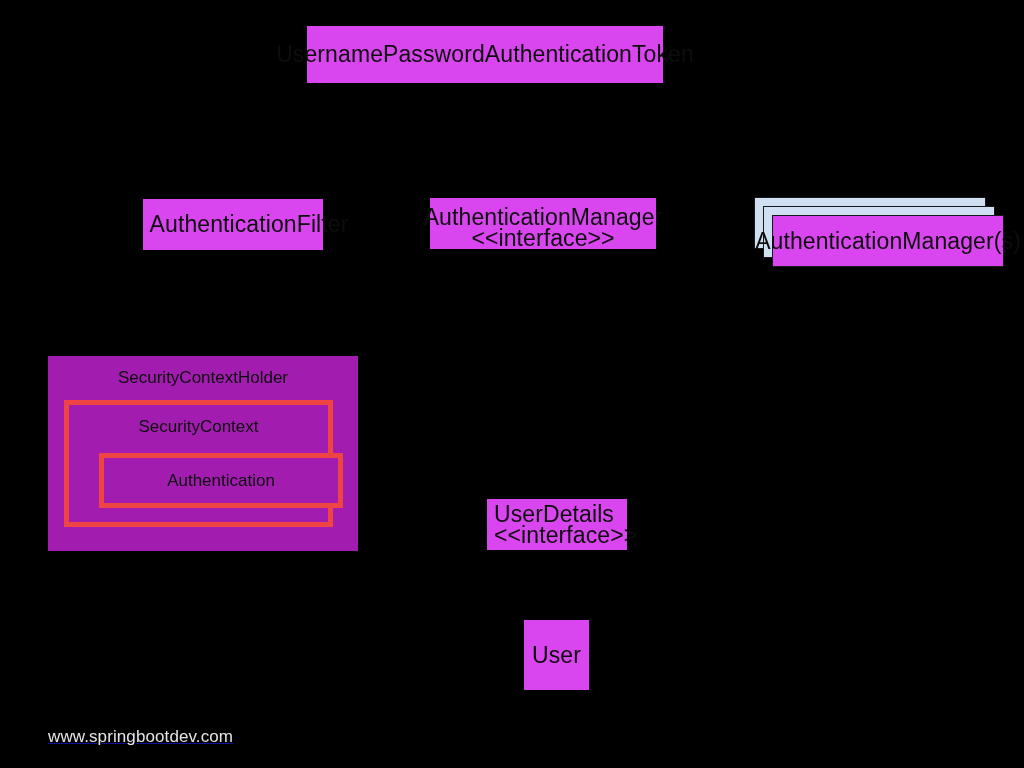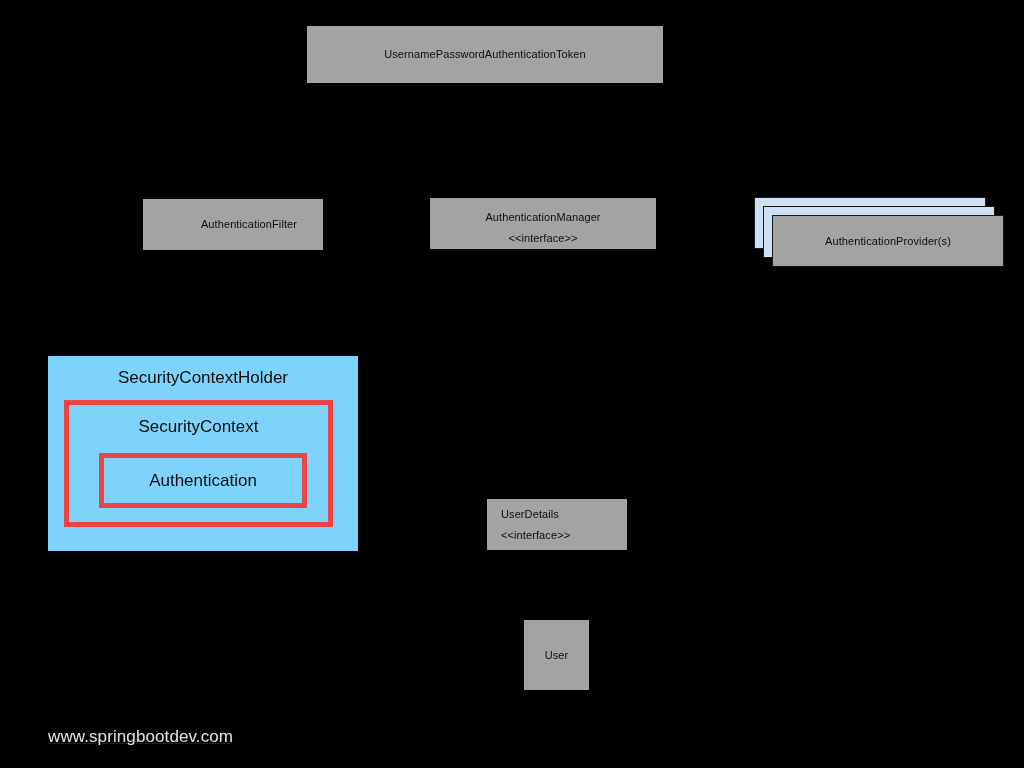--- a/index.html
+++ b/index.html
@@ -20,44 +20,44 @@
     left: 0;
     top: 0;
     width: 1024px;
     height: 768px;
     background: #000000;
   }
 
   .node {
     position: absolute;
     box-sizing: border-box;
-    background: #a3a3a3;
+    background: #d946ef;
     color: #0d0d0d;
-    font-size: 11px;
+    font-size: 23px;
     line-height: 21px;
     display: flex;
     align-items: center;
     justify-content: center;
     text-align: center;
     white-space: pre-line;
     letter-spacing: 0.1px;
   }
 
   .node.bordered {
     border: 1px solid #16181c;
   }
 
   .node.plain {
     border: none;
   }
 
   .node.align-left {
     justify-content: flex-start;
     text-align: left;
-    padding-left: 14px;
+    padding-left: 7px;
   }
 
   .node-label {
     display: block;
     white-space: pre-line;
   }
 
   
   .stack-group {
     position: absolute;
@@ -66,21 +66,21 @@
     position: absolute;
     box-sizing: border-box;
     background: #d0e0f3;
     border: 1px solid #16181c;
   }
 
   
   .container-box {
     position: absolute;
     box-sizing: border-box;
-    background: #7dd3fc;
+    background: #a21caf;
   }
   .container-box.outer {
     border: none;
   }
   .container-box.inner {
     border: 5px solid #ef4444;
   }
   .container-title {
     position: absolute;
     left: 0;
@@ -117,42 +117,42 @@
 
   <div class="node plain" style="left:430px; top:198px; width:226px; height:51px;align-items:flex-end;">
     <span class="node-label">AuthenticationManager
 &lt;&lt;interface&gt;&gt;</span>
   </div>
 
   <div class="stack-group" style="left:754px; top:197px; width:250px; height:70px;">
     <div class="stack-layer" style="left:0px; top:0px; width:232px; height:52px;"></div>
     <div class="stack-layer" style="left:9px; top:9px; width:232px; height:52px;"></div>
     <div class="node bordered" style="left:18px; top:18px; width:232px; height:52px;">
-      <span class="node-label">AuthenticationProvider(s)</span>
+      <span class="node-label">AuthenticationManager(s)</span>
     </div>
   </div>
 
 
 
   <div class="node plain align-left" style="left:487px; top:499px; width:140px; height:51px;">
     <span class="node-label">UserDetails
 &lt;&lt;interface&gt;&gt;</span>
   </div>
 
   <div class="node plain" style="left:524px; top:620px; width:65px; height:70px;">
     <span class="node-label">User</span>
   </div>
 
   <div class="container-box outer" style="left:48px; top:356px; width:310px; height:195px;">
     <div class="container-title" style="top:11px;">SecurityContextHolder</div>
 
     <div class="container-box inner" style="left:16px; top:44px; width:269px; height:127px;">
       <div class="container-title" style="top:11px;">SecurityContext</div>
 
-      <div class="container-box inner" style="left:30px; top:48px; width:208px; height:55px; display:flex; align-items:center; justify-content:center;">
+      <div class="container-box inner" style="left:30px; top:48px; width:244px; height:55px; display:flex; align-items:center; justify-content:center;">
         <span class="node-label" style="font-size:17px; line-height:21px; color:#0d0d0d;">Authentication</span>
       </div>
     </div>
   </div>
 
   <a class="footer-link" style="left:48px; top:726px;">www.springbootdev.com</a>
 
 </div>
 
 </body></html>

